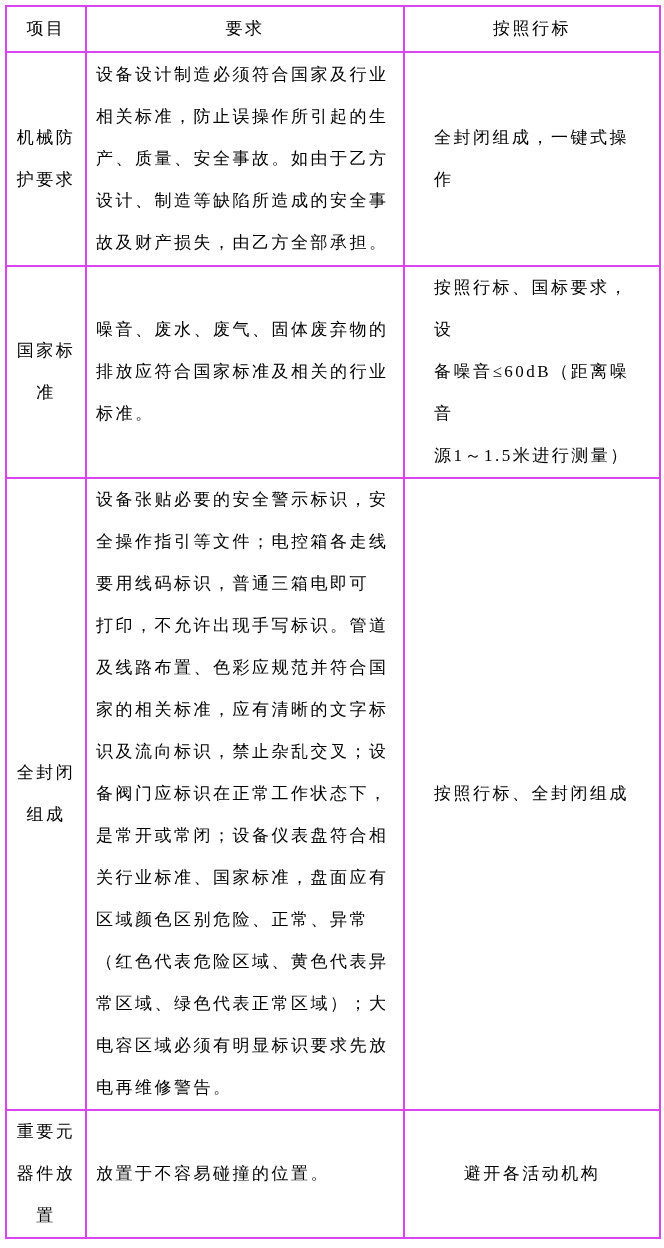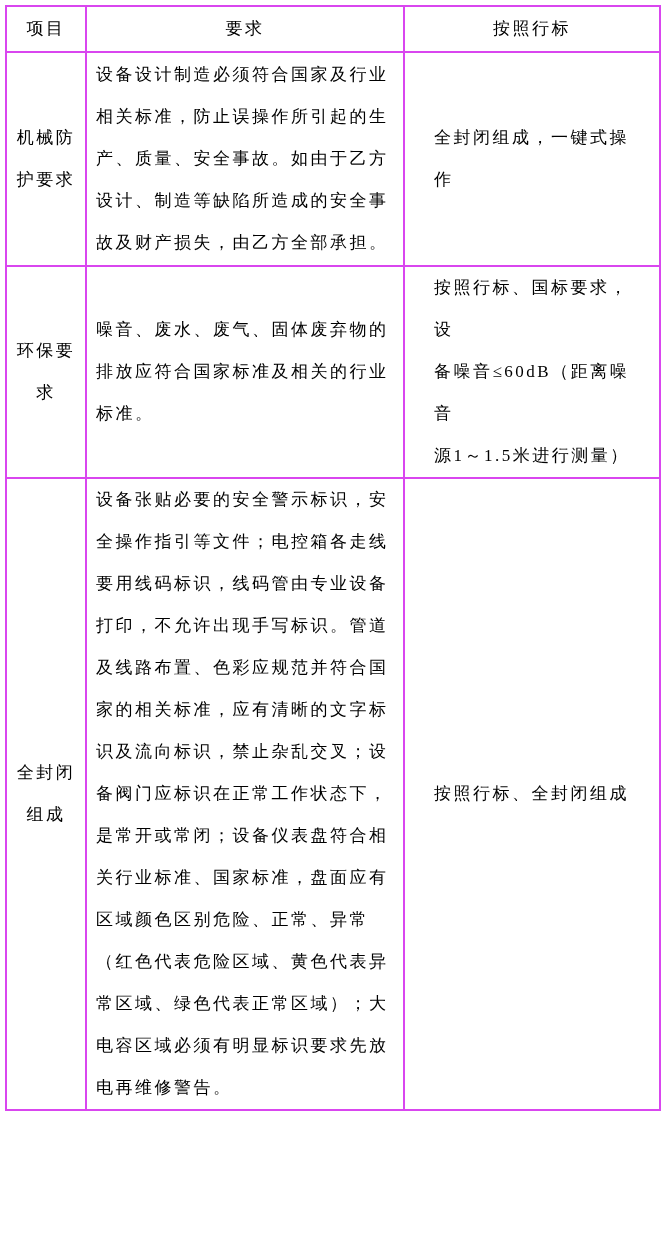--- a/index.html
+++ b/index.html
@@ -78,41 +78,46 @@
     <tr class="r1">
       <td class="item-cell">机械防护要求</td>
       <td class="req-cell">设备设计制造必须符合国家及行业
 相关标准，防止误操作所引起的生
 产、质量、安全事故。如由于乙方
 设计、制造等缺陷所造成的安全事
 故及财产损失，由乙方全部承担。</td>
       <td class="std-cell">全封闭组成，一键式操作</td>
     </tr>
     <tr class="r3">
-      <td class="item-cell">环保要求</td>
+      <td class="item-cell">国家标准</td>
       <td class="req-cell">噪音、废水、废气、固体废弃物的
 排放应符合国家标准及相关的行业
 标准。</td>
       <td class="std-cell">按照行标、国标要求，设
 备噪音≤60dB（距离噪音
 源1～1.5米进行测量）</td>
     </tr>
     <tr class="r4">
       <td class="item-cell">全封闭组成</td>
       <td class="req-cell">设备张贴必要的安全警示标识，安
 全操作指引等文件；电控箱各走线
-要用线码标识，线码管由专业设备
+要用线码标识，普通三箱电即可
 打印，不允许出现手写标识。管道
 及线路布置、色彩应规范并符合国
 家的相关标准，应有清晰的文字标
 识及流向标识，禁止杂乱交叉；设
 备阀门应标识在正常工作状态下，
 是常开或常闭；设备仪表盘符合相
 关行业标准、国家标准，盘面应有
 区域颜色区别危险、正常、异常
 （红色代表危险区域、黄色代表异
 常区域、绿色代表正常区域）；大
 电容区域必须有明显标识要求先放
 电再维修警告。</td>
       <td class="std-cell">按照行标、全封闭组成</td>
     </tr>
+    <tr class="r5">
+      <td class="item-cell">重要元器件放置</td>
+      <td class="req-cell">放置于不容易碰撞的位置。</td>
+      <td class="std-cell center">避开各活动机构</td>
+    </tr>
   </tbody>
 </table>
 
 </body></html>

